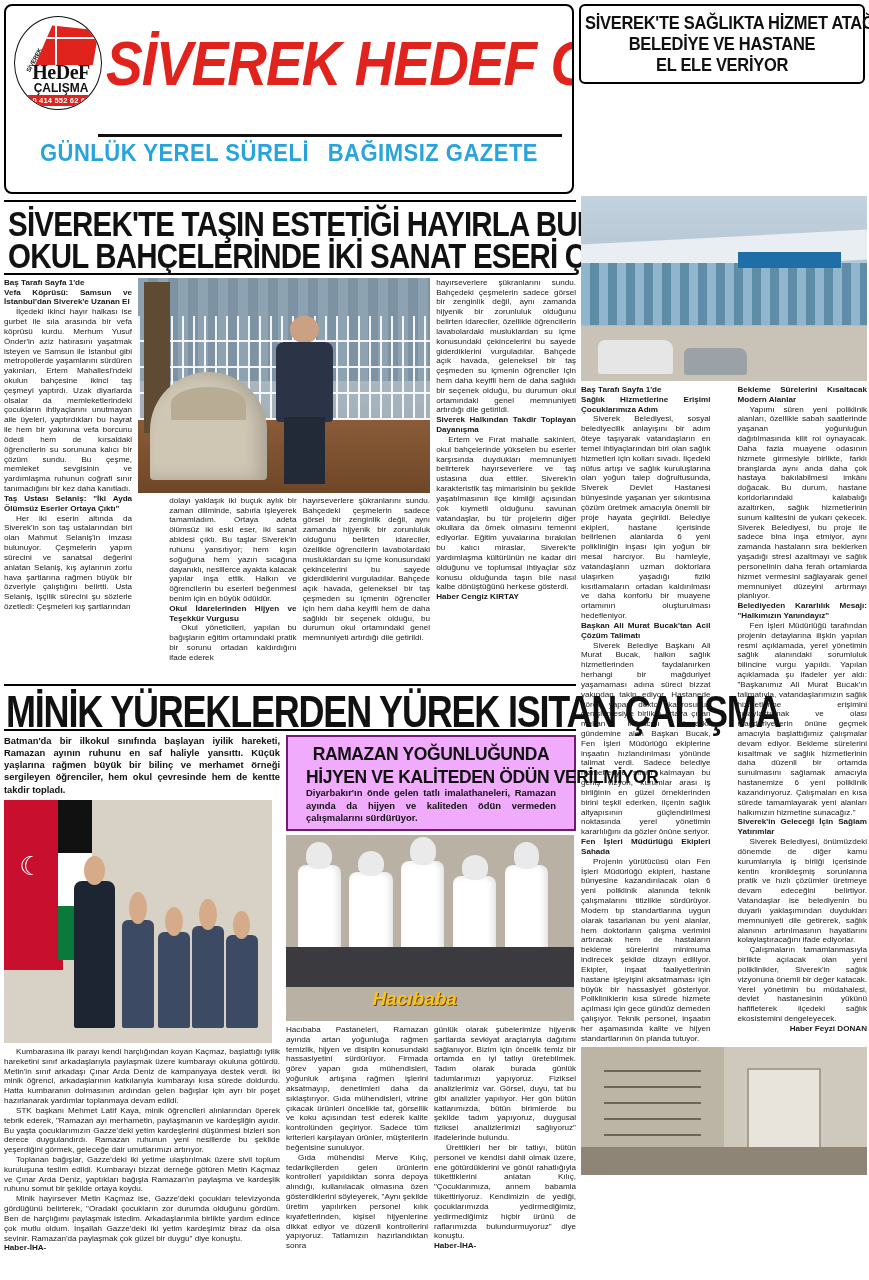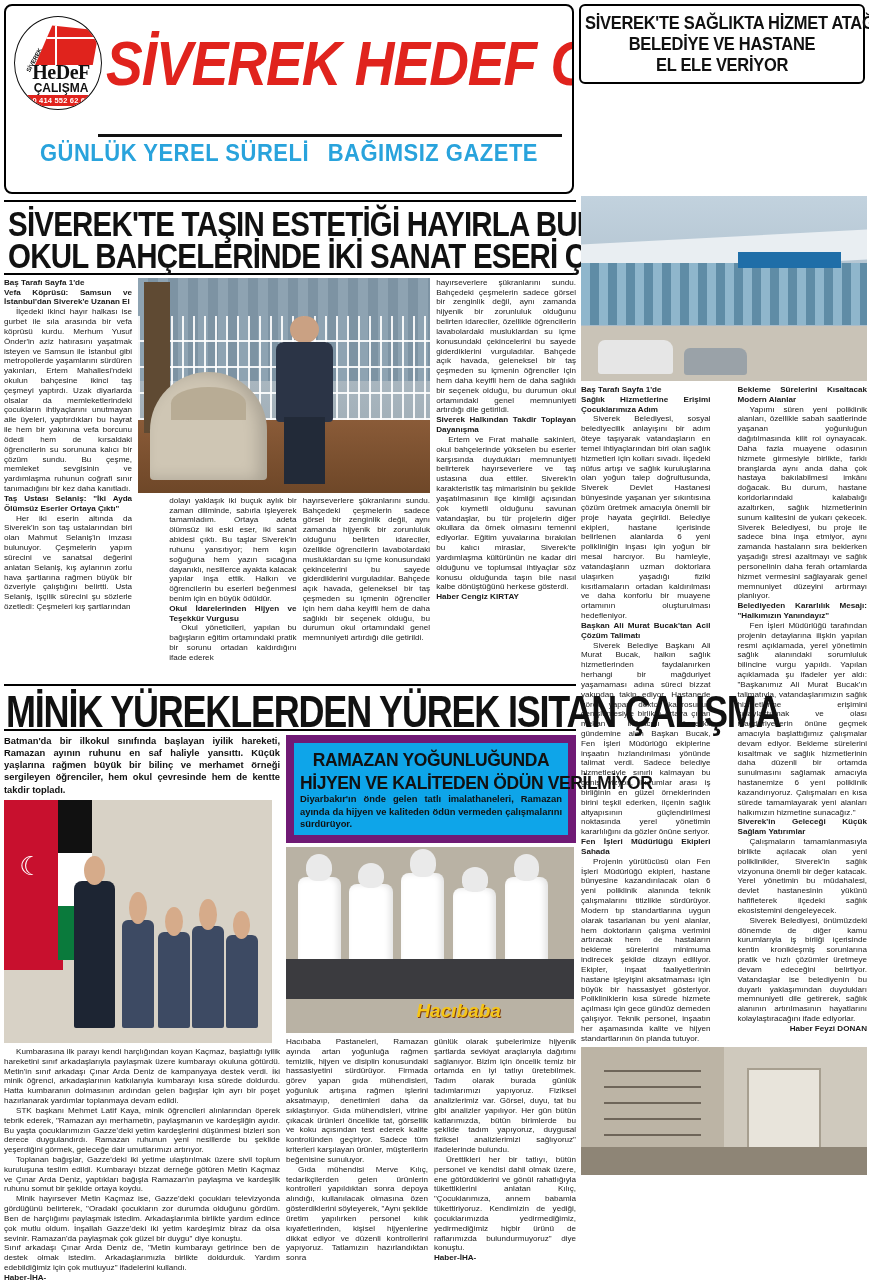--- a/index.html
+++ b/index.html
@@ -149,21 +149,21 @@
   .ph2 .adult:before { content:""; position:absolute; left:24%; top:-17%; width:52%; height:20%; background:#d6ab8a; border-radius:50%; }
 
   
   .ph3 { width: 288px; height: 186px; }
   .ph3 .room { position:absolute; inset:0; background:#b9b2a4; }
   .ph3 .belt { position:absolute; left:0; bottom:18%; width:100%; height:22%; background:#3b3b3f; }
   .ph3 .tray { position:absolute; left:6%; bottom:22%; width:88%; height:16%; background:#9a8f7b;
      background-image: repeating-linear-gradient(90deg,#6a5c48 0 4px,#b5a890 4px 12px); }
   .ph3 .worker { position:absolute; bottom:28%; width:15%; height:56%; background:#fff; border-radius:8px 8px 2px 2px; box-shadow: inset -3px 0 6px rgba(0,0,0,.12); }
   .ph3 .worker:before { content:""; position:absolute; left:20%; top:-22%; width:60%; height:26%; background:#eaeaea; border-radius:50% 50% 40% 40%; }
-  .ph3 .logo3 { position:absolute; left:30%; bottom:6%; color:#f5c518; font-weight:bold; font-style:italic; font-size:19px; text-shadow:1px 1px 0 #7a3b10;margin-left:44px; }
+  .ph3 .logo3 { position:absolute; left:30%; bottom:6%; color:#f5c518; font-weight:bold; font-style:italic; font-size:19px; text-shadow:1px 1px 0 #7a3b10; }
 
   
   .ph4 { width: 286px; height: 185px; }
   .ph4 .sky4 { position:absolute; inset:0; background:linear-gradient(#c2d2de,#9fb2c0); }
   .ph4 .roof { position:absolute; left:0; top:22%; width:100%; height:16%; background:#e9eef2; transform: skewY(-3deg); }
   .ph4 .glass { position:absolute; left:0; top:36%; width:100%; height:34%;
      background: repeating-linear-gradient(90deg,#8fb6cc 0 9px,#5f8ca6 9px 18px); }
   .ph4 .base { position:absolute; left:0; bottom:0; width:100%; height:30%; background:#c9c3b7; }
   .ph4 .car { position:absolute; left:6%; bottom:4%; width:26%; height:18%; background:#e6e6e6; border-radius:7px 9px 3px 3px; }
   .ph4 .car2 { position:absolute; left:36%; bottom:3%; width:22%; height:15%; background:#9aa2a8; border-radius:6px 8px 3px 3px; }
@@ -182,21 +182,21 @@
     border-top: 2px solid #000; border-bottom: 2px solid #000;
     margin-top: 21px; padding: 4px 2px 3px 2px; width: 572px;
   }
   .headline2 div {
     font-weight: bold; font-size: 36px; line-height: 1.0;
     letter-spacing: -1.2px; transform: scaleY(1.22); transform-origin: left top;
     white-space: nowrap;
   }
 
   
-  .ramazan-box { border: 8px solid #701a75; background: #0ea5e9; padding: 5px 6px; }
+  .ramazan-box { border: 2px solid #701a75; background: #f0abfc; padding: 5px 18px; }
   .ramazan-box .rh {
     text-align: center; font-weight: bold; font-size: 17.5px;
     line-height: 1.3; letter-spacing: -0.4px; transform: scaleY(1.1);
     white-space: nowrap;
   }
   .ramazan-box .rl { font-size: 9.4px; line-height: 1.3; text-align: justify; font-weight: bold; }
 
   .lead { font-size: 9.4px; line-height: 1.3; text-align: justify; font-weight: bold; }
 </style>
 </head>
@@ -308,21 +308,20 @@
               <div class="kid" style="left:45%;height:64%"></div>
               <div class="kid" style="left:63%;height:68%"></div>
               <div class="kid" style="left:81%;height:62%"></div>
             </div>
           </div>
           <div class="col" style="margin-top:4px;">
             <p>Kumbarasına ilk parayı kendi harçlığından koyan Kaçmaz, başlattığı iyilik hareketini sınıf arkadaşlarıyla paylaşmak üzere kumbarayı okuluna götürdü. Metin'in sınıf arkadaşı Çınar Arda Deniz de kampanyaya destek verdi. İki minik öğrenci, arkadaşlarının katkılarıyla kumbarayı kısa sürede doldurdu. Hatta kumbaranın dolmasının ardından gelen bağışlar için ayrı bir poşet hazırlanarak yardımlar toplanmaya devam edildi.</p>
             <p>STK başkanı Mehmet Latif Kaya, minik öğrencileri alınlarından öperek tebrik ederek, "Ramazan ayı merhametin, paylaşmanın ve kardeşliğin ayıdır. Bu yaşta çocuklarımızın Gazze'deki yetim kardeşlerini düşünmesi bizleri son derece duygulandırdı. Ramazan ruhunun yeni nesillerde bu şekilde yeşerdiğini görmek, geleceğe dair umutlarımızı artırıyor.</p>
             <p>Toplanan bağışlar, Gazze'deki iki yetime ulaştırılmak üzere sivil toplum kuruluşuna teslim edildi. Kumbarayı bizzat derneğe götüren Metin Kaçmaz ve Çınar Arda Deniz, yaptıkları bağışla Ramazan'ın paylaşma ve kardeşlik ruhunu somut bir şekilde ortaya koydu.</p>
             <p>Minik hayırsever Metin Kaçmaz ise, Gazze'deki çocukları televizyonda gördüğünü belirterek, "Oradaki çocukların zor durumda olduğunu gördüm. Ben de harçlığımı paylaşmak istedim. Arkadaşlarımla birlikte yardım edince çok mutlu oldum. İnşallah Gazze'deki iki yetim kardeşimiz biraz da olsa sevinir. Ramazan'da paylaşmak çok güzel bir duygu" diye konuştu.</p>
-            <p class="noind">Sınıf arkadaşı Çınar Arda Deniz de, "Metin kumbarayı getirince ben de destek olmak istedim. Arkadaşlarımızla birlikte doldurduk. Yardım edebildiğimiz için çok mutluyuz" ifadelerini kullandı.</p>
             <div class="sub">Haber-İHA-</div>
           </div>
         </div>
 
         <div style="width:290px;">
           <div class="ramazan-box">
             <div class="rh">RAMAZAN YOĞUNLUĞUNDA</div>
             <div class="rh">HİJYEN VE KALİTEDEN ÖDÜN VERİLMİYOR</div>
             <div class="rl">Diyarbakır'ın önde gelen tatlı imalathaneleri, Ramazan ayında da hijyen ve kaliteden ödün vermeden çalışmalarını sürdürüyor.</div>
           </div>
@@ -371,23 +370,23 @@
           <div class="sub">Başkan Ali Murat Bucak'tan Acil Çözüm Talimatı</div>
           <p>Siverek Belediye Başkanı Ali Murat Bucak, halkın sağlık hizmetlerinden faydalanırken herhangi bir mağduriyet yaşamaması adına süreci bizzat yakından takip ediyor. Hastanede görev yapan doktor kadrosunun genişlemesiyle birlikte ortaya çıkan mekan ihtiyacını öncelikli gündemine alan Başkan Bucak, Fen İşleri Müdürlüğü ekiplerine inşaatın hızlandırılması yönünde talimat verdi. Sadece belediye hizmetleriyle sınırlı kalmayan bu geniş vizyon, kurumlar arası iş birliğinin en güzel örneklerinden birini teşkil ederken, ilçenin sağlık altyapısının güçlendirilmesi noktasında yerel yönetimin kararlılığını da gözler önüne seriyor.</p>
           <div class="sub">Fen İşleri Müdürlüğü Ekipleri Sahada</div>
           <p>Projenin yürütücüsü olan Fen İşleri Müdürlüğü ekipleri, hastane bünyesine kazandırılacak olan 6 yeni poliklinik alanında teknik çalışmalarını titizlikle sürdürüyor. Modern tıp standartlarına uygun olarak tasarlanan bu yeni alanlar, hem doktorların çalışma verimini artıracak hem de hastaların bekleme sürelerini minimuma indirecek şekilde dizayn ediliyor. Ekipler, inşaat faaliyetlerinin hastane işleyişini aksatmaması için büyük bir hassasiyet gösteriyor. Polikliniklerin kısa sürede hizmete açılması için gece gündüz demeden çalışıyor. Teknik personel, inşaatın her aşamasında kalite ve hijyen standartlarının ön planda tutuyor.</p>
         </div>
         <div class="col" style="width:140px;margin-left:21px;">
           <div class="sub">Bekleme Sürelerini Kısaltacak Modern Alanlar</div>
           <p>Yapımı süren yeni poliklinik alanları, özellikle sabah saatlerinde yaşanan yoğunluğun dağıtılmasında kilit rol oynayacak. Daha fazla muayene odasının hizmete girmesiyle birlikte, farklı branşlarda aynı anda daha çok hastaya bakılabilmesi imkânı doğacak. Bu durum, hastane koridorlarındaki kalabalığı azaltırken, sağlık hizmetlerinin sunum kalitesini de yukarı çekecek. Siverek Belediyesi, bu proje ile sadece bina inşa etmiyor, aynı zamanda hastaların sıra beklerken yaşadığı stresi azaltmayı ve sağlık personelinin daha ferah ortamlarda hizmet vermesini sağlayarak genel memnuniyet düzeyini artırmayı planlıyor.</p>
           <div class="sub">Belediyeden Kararlılık Mesajı: "Halkımızın Yanındayız"</div>
           <p>Fen İşleri Müdürlüğü tarafından projenin detaylarına ilişkin yapılan resmi açıklamada, yerel yönetimin sağlık alanındaki sorumluluk bilincine vurgu yapıldı. Yapılan açıklamada şu ifadeler yer aldı: "Başkanımız Ali Murat Bucak'ın talimatıyla, vatandaşlarımızın sağlık hizmetlerine erişimini kolaylaştırmak ve olası mağduriyetlerin önüne geçmek amacıyla başlattığımız çalışmalar devam ediyor. Bekleme sürelerini kısaltmak ve sağlık hizmetlerinin daha düzenli bir ortamda sunulmasını sağlamak amacıyla hastanemize 6 yeni poliklinik kazandırıyoruz. Çalışmaları en kısa sürede tamamlayarak yeni alanları halkımızın hizmetine sunacağız."</p>
-          <div class="sub">Siverek'in Geleceği Küçük Sağlam Yatırımlar</div>
+          <div class="sub">Siverek'in Geleceği İçin Sağlam Yatırımlar</div>
+          <p>Siverek Belediyesi, önümüzdeki dönemde de diğer kamu kurumlarıyla iş birliği içerisinde kentin kronikleşmiş sorunlarına pratik ve hızlı çözümler üretmeye devam edeceğini belirtiyor. Vatandaşlar ise belediyenin bu duyarlı yaklaşımından duydukları memnuniyeti dile getirerek, sağlık alanının artırılmasının hayatlarını kolaylaştıracağını ifade ediyorlar.</p>
           <p>Çalışmaların tamamlanmasıyla birlikte açılacak olan yeni poliklinikler, Siverek'in sağlık vizyonuna önemli bir değer katacak. Yerel yönetimin bu müdahalesi, devlet hastanesinin yükünü hafifleterek ilçedeki sağlık ekosistemini dengeleyecek.</p>
-          <p>Siverek Belediyesi, önümüzdeki dönemde de diğer kamu kurumlarıyla iş birliği içerisinde kentin kronikleşmiş sorunlarına pratik ve hızlı çözümler üretmeye devam edeceğini belirtiyor. Vatandaşlar ise belediyenin bu duyarlı yaklaşımından duydukları memnuniyeti dile getirerek, sağlık alanının artırılmasının hayatlarını kolaylaştıracağını ifade ediyorlar.</p>
           <div class="sub" style="text-align:right;">Haber Feyzi DONAN</div>
         </div>
       </div>
 
       <div class="photo ph5" style="margin-top:4px;">
         <div class="r1"></div>
           <div class="wall5"></div>
           <div class="scaffold"></div>
         <div class="door"></div>
           <div class="floor"></div>

